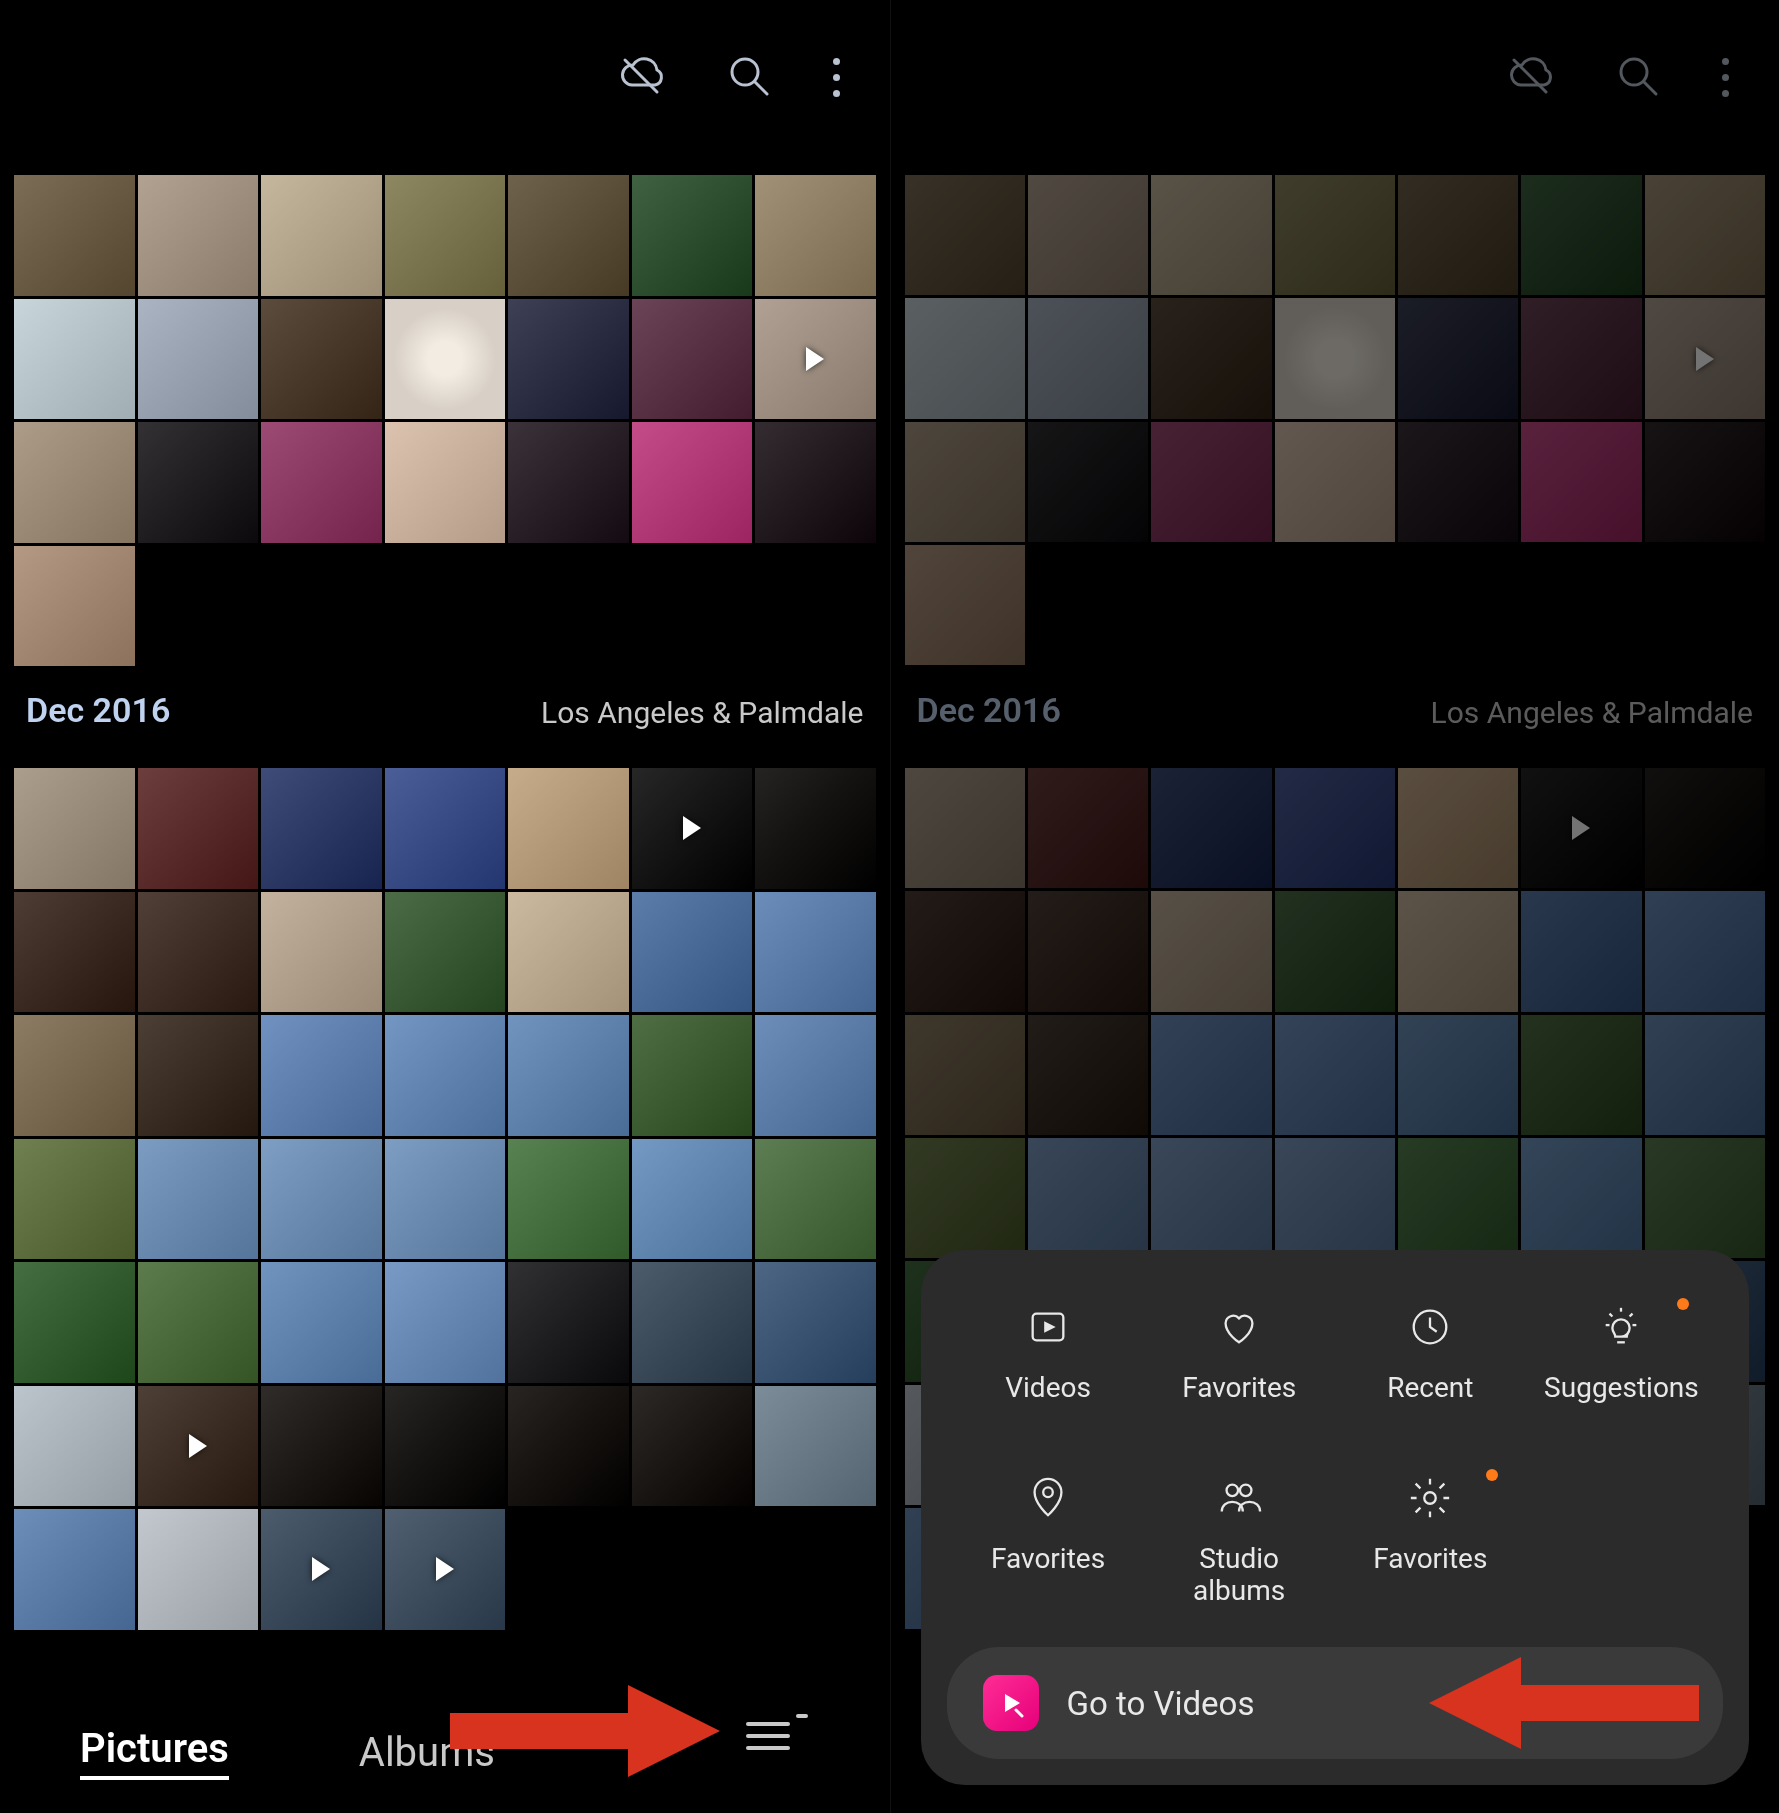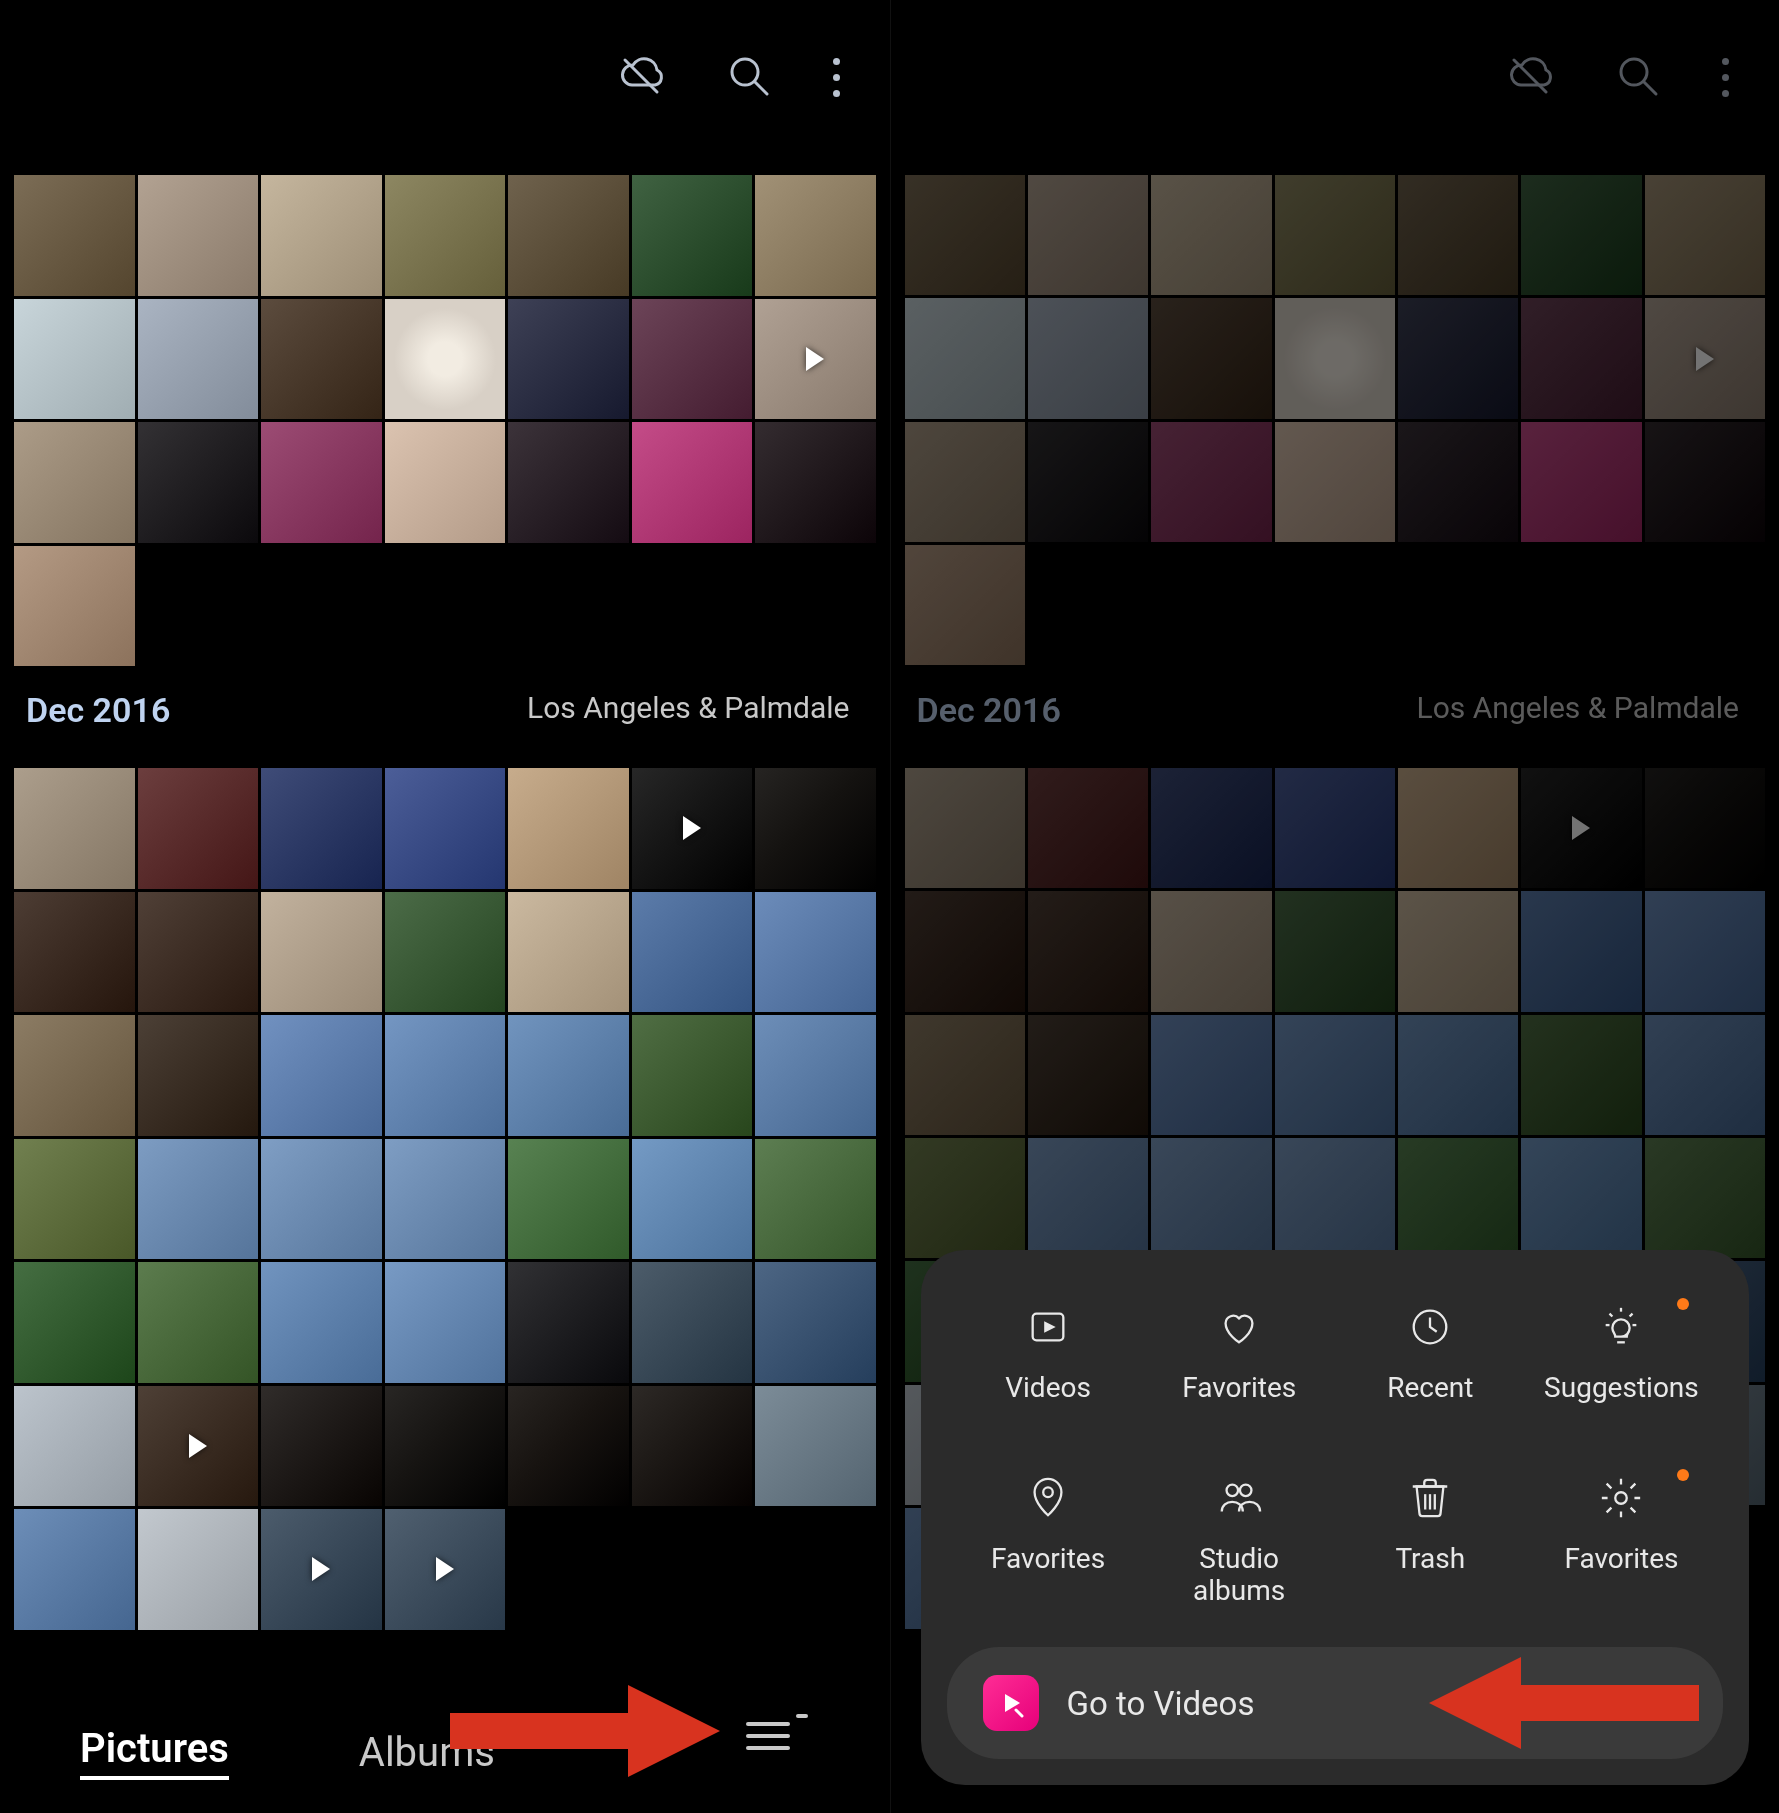--- a/index.html
+++ b/index.html
@@ -14,21 +14,21 @@
   .actionbar .dots { display: flex; flex-direction: column; gap: 9px; }
   .actionbar .dots span { width: 7px; height: 7px; border-radius: 50%; background: #b9c2d0; }
 
   
   .grid { position: absolute; left: 14px; right: 14px; display: grid; grid-template-columns: repeat(7, 1fr); gap: 3px; }
   .tile { position: relative; aspect-ratio: 1; overflow: hidden; }
   .tile.empty { background: transparent; }
   .play { position: absolute; left: 50%; top: 50%; transform: translate(-50%,-50%); width: 0; height: 0; border-left: 18px solid #fff; border-top: 12px solid transparent; border-bottom: 12px solid transparent; filter: drop-shadow(0 0 3px rgba(0,0,0,.7)); }
 
   
-  .section-head { position: absolute; left: 26px; right: 40px; display: flex; justify-content: space-between; font-size: 34px; }
+  .section-head { position: absolute; left: 26px; right: 26px; display: flex; justify-content: space-between; align-items: flex-end; font-size: 34px; }
   .section-head .date { color: #bfd3f0; font-weight: 600; }
   .section-head .loc  { color: #c9c9c9; font-size: 30px; }
 
   
   .tabs { position: absolute; bottom: 0; left: 0; right: 0; height: 130px; display: flex; align-items: center; padding: 0 80px; gap: 130px; }
   .tabs .tab { font-size: 40px; color: #c9c9c9; margin-top: 8px; }
   .tabs .tab.active { color: #fff; font-weight: 600; border-bottom: 4px solid #fff; padding-bottom: 4px; }
   .hamburger { position: absolute; right: 100px; bottom: 55px; width: 44px; }
   .hamburger div { height: 4px; background: #c9c9c9; margin: 8px 0; border-radius: 2px; }
   .orange-dot { position: absolute; width: 12px; height: 12px; background: #ff7a18; border-radius: 50%; }
@@ -366,31 +366,20 @@
                 <circle cx="17" cy="16" r="6"></circle>
                 <circle cx="31" cy="16" r="6"></circle>
                 <path d="M6 38c0-6 5-10 11-10s11 4 11 10"></path>
                 <path d="M24 38c0-6 5-10 11-10s11 4 11 10"></path>
               </svg></div>
             <span style="white-space: pre-line;">Studio
 albums</span>
           </div>
           <div class="sheet-item">
             <div><svg viewBox="0 0 48 48">
-                <path d="M10 12h28l-3 28a3 3 0 0 1-3 3H16a3 3 0 0 1-3-3z"></path>
-                <path d="M18 12V8a3 3 0 0 1 3-3h6a3 3 0 0 1 3 3v4"></path>
-                <line x1="6" y1="12" x2="42" y2="12"></line>
-                <line x1="19" y1="20" x2="19" y2="36"></line>
-                <line x1="24" y1="20" x2="24" y2="36"></line>
-                <line x1="29" y1="20" x2="29" y2="36"></line>
-              </svg></div>
-            <span style="white-space: pre-line;">Trash</span>
-          </div>
-          <div class="sheet-item">
-            <div><svg viewBox="0 0 48 48">
                 <circle cx="24" cy="24" r="6"></circle>
                 <path d="M24 4v6M24 38v6M4 24h6M38 24h6M9 9l5 5M34 34l5 5M39 9l-5 5M14 34l-5 5"></path>
               </svg></div>
             <span style="white-space: pre-line;">Favorites</span>
             <div class="orange-dot" style="right: 28px; top: -6px;"></div>
           </div>
         </div>
       <div class="studio-btn">
         <div class="studio-icon">
           <svg viewBox="0 0 30 30">

